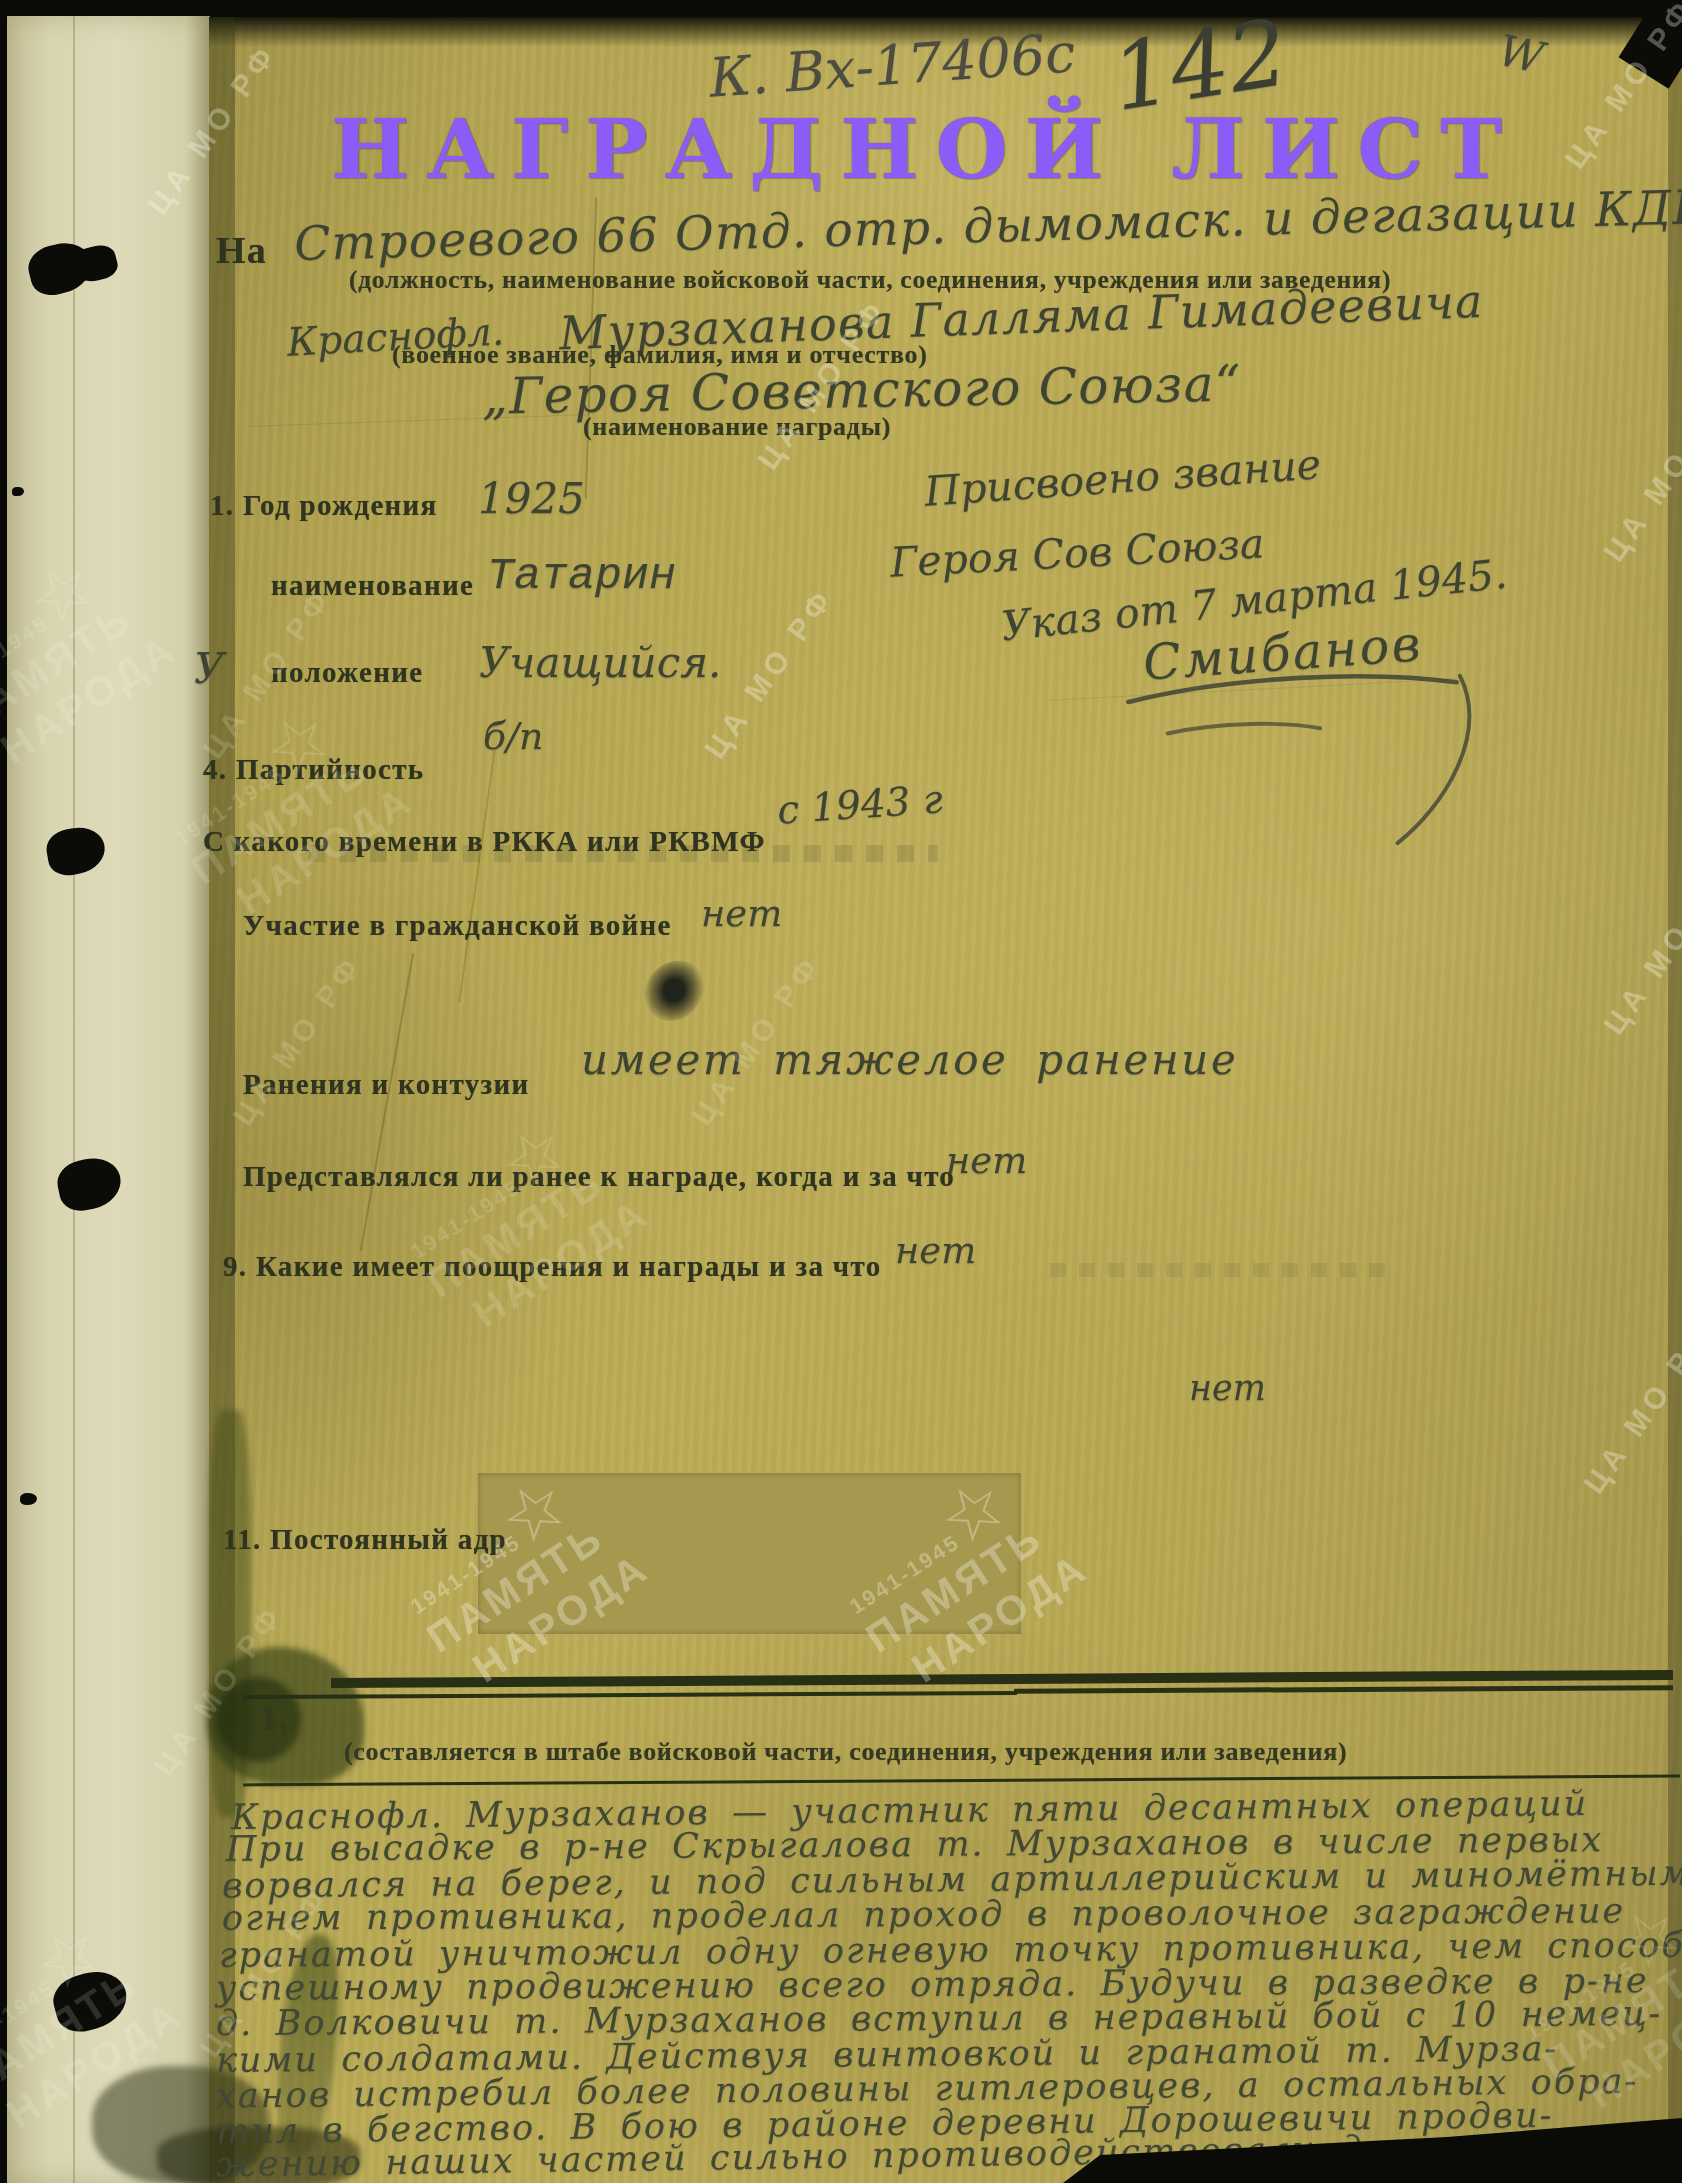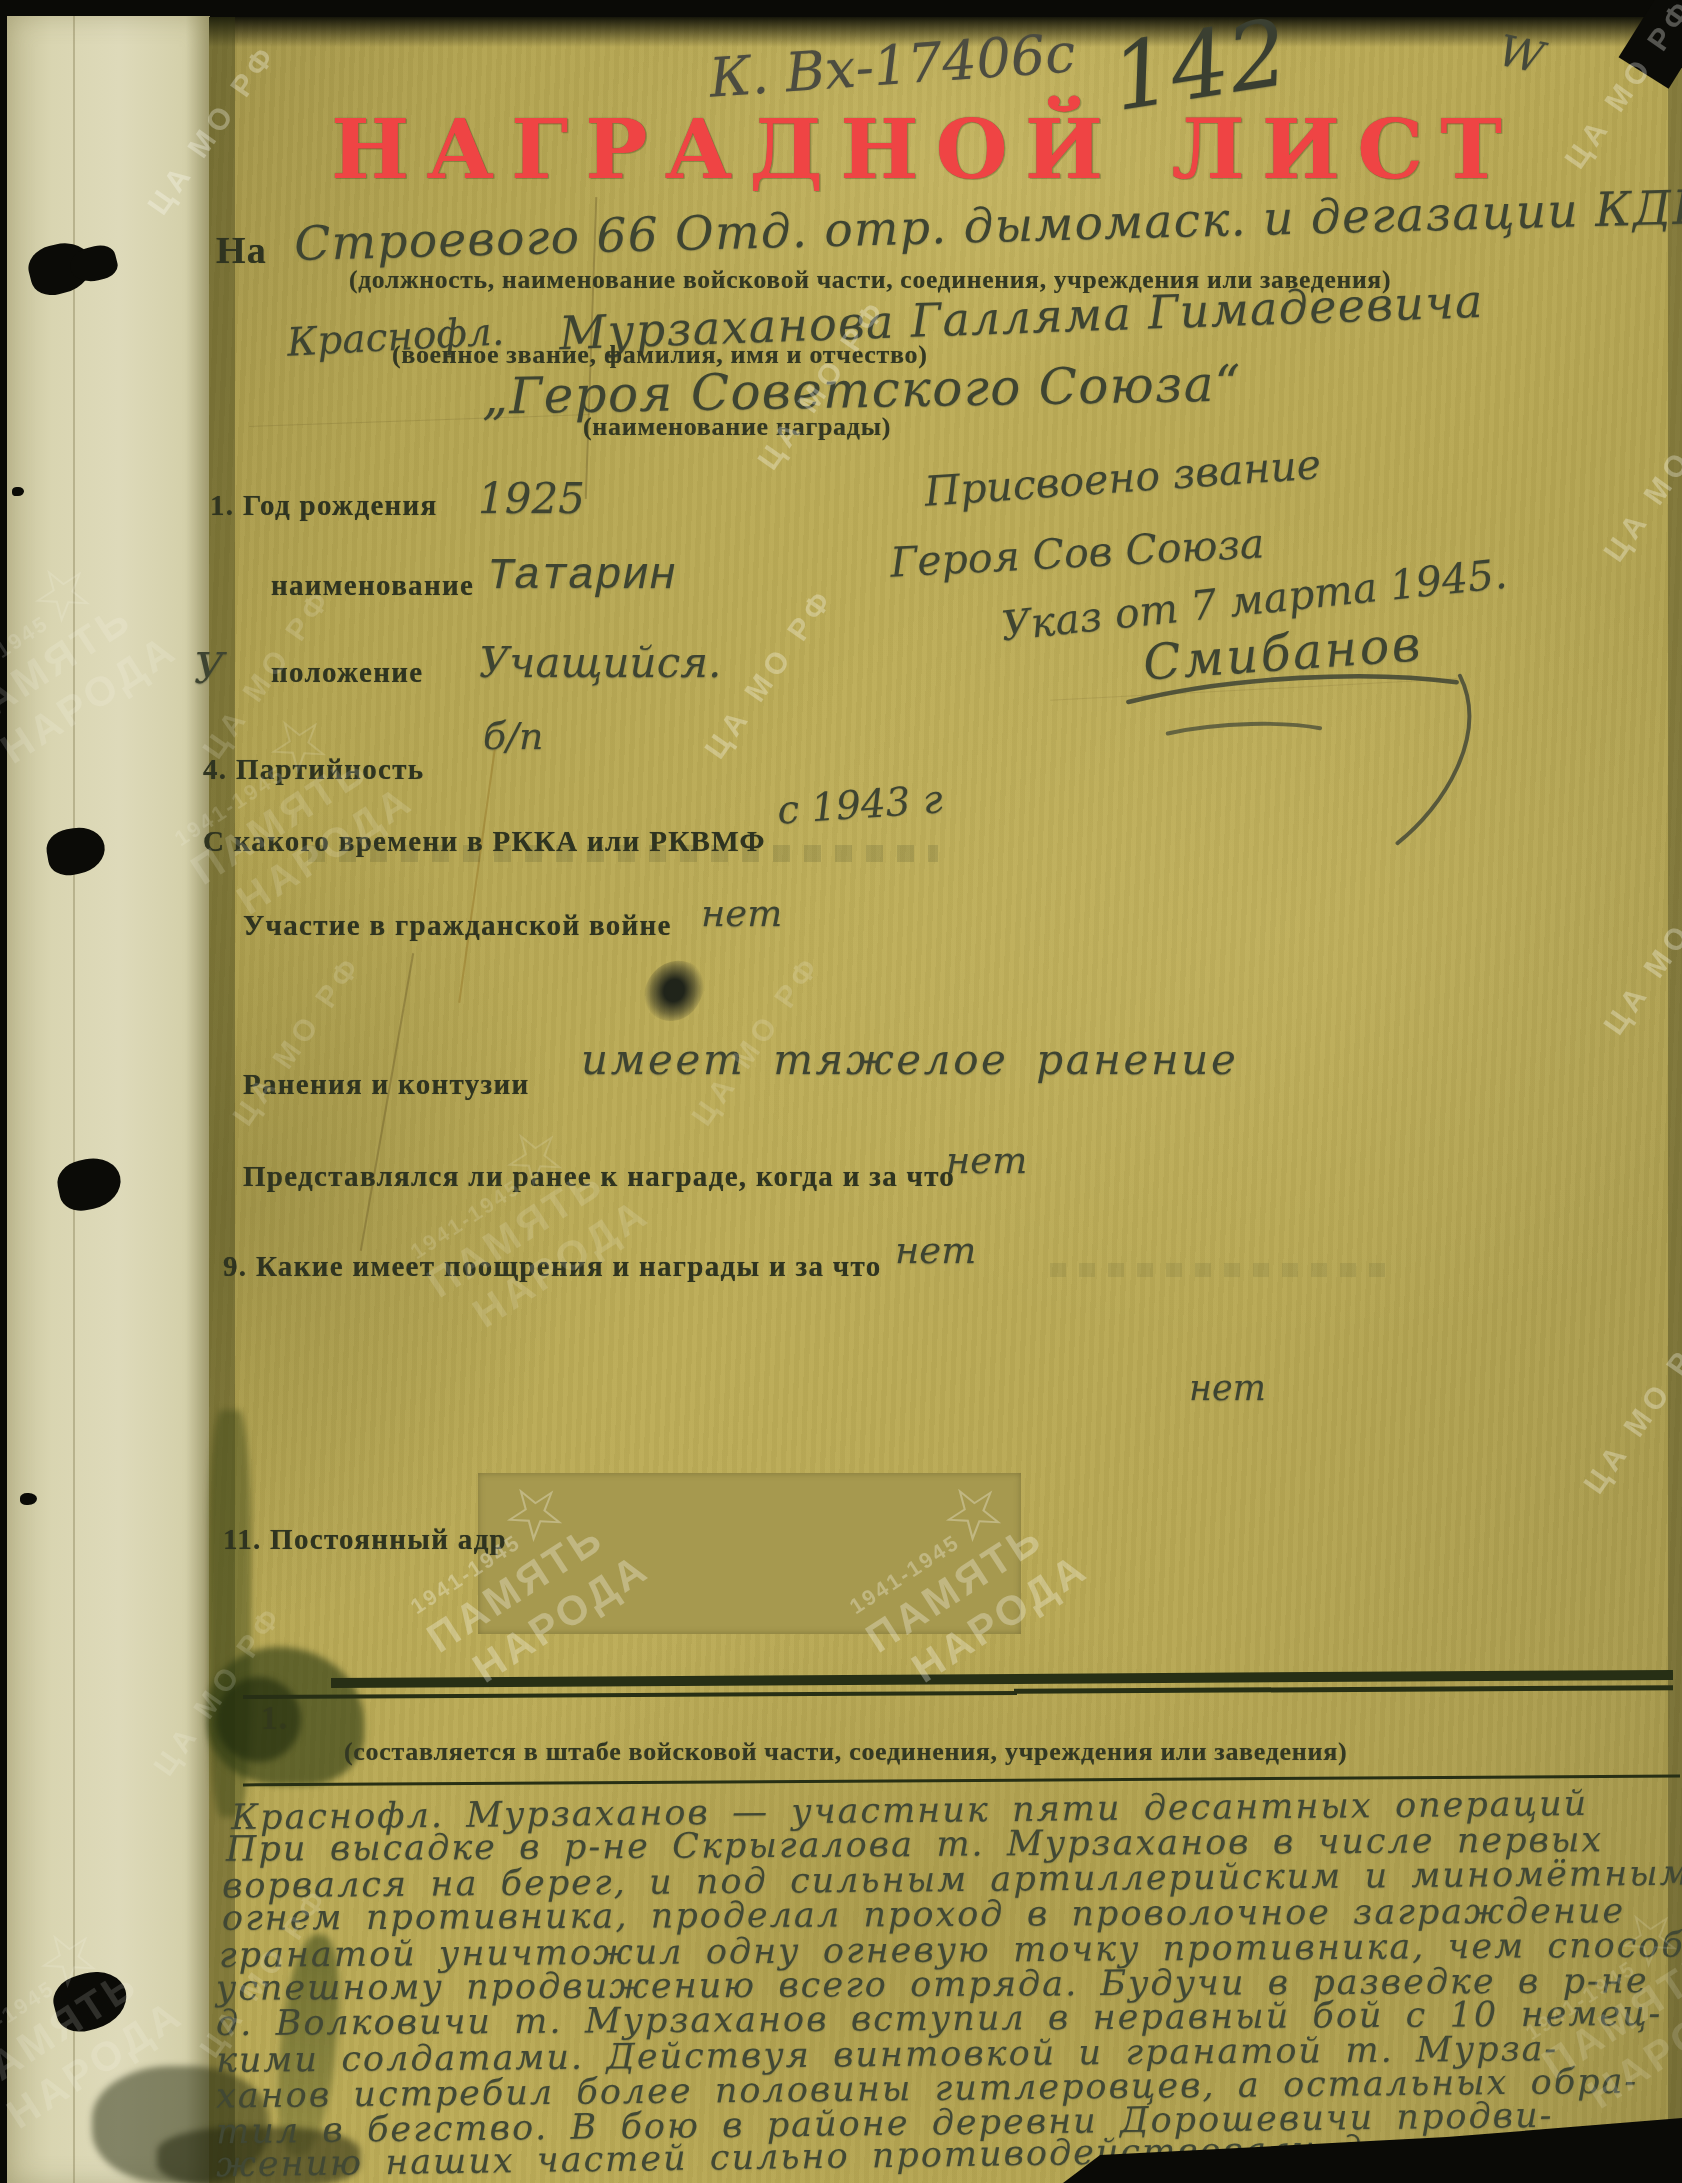--- a/index.html
+++ b/index.html
@@ -37,21 +37,21 @@
   .blot{position:absolute;border-radius:60% 40% 55% 45%;
         background:radial-gradient(#20241a 25%, rgba(32,36,26,.45) 55%, transparent 75%);}
   
   .lbl{position:absolute;font-weight:700;color:#2f3420;letter-spacing:1.3px;white-space:nowrap;
        text-shadow:0 0 0.7px rgba(47,52,32,.65);}
   .cap{position:absolute;font-weight:700;color:#333823;letter-spacing:0.7px;white-space:nowrap;
        text-shadow:0 0 0.7px rgba(47,52,32,.5);}
   .hw{position:absolute;font-family:"DejaVu Serif",serif;font-style:italic;color:#3e4431;
       white-space:nowrap;text-shadow:0 0.7px 1.3px rgba(62,68,49,.38);}
   .title{position:absolute;left:331px;top:100px;width:1050px;font-family:"DejaVu Serif",serif;
-         font-weight:700;font-size:83px;letter-spacing:17px;word-spacing:5.2px;color:#ef4444;white-space:nowrap;
+         font-weight:700;font-size:83px;letter-spacing:17px;word-spacing:5.2px;color:#8b5cf6;white-space:nowrap;
          text-shadow:0 0 1.3px rgba(28,58,24,.55), 1.3px 1.3px 0 rgba(30,55,20,.22);}
   .rule{position:absolute;background:#272f15;}
   .redact{position:absolute;left:478px;top:1473px;width:543px;height:161px;background:#a6994f;
           box-shadow:inset 0 0 6.6px rgba(92,86,40,.55);}
   
   .wm-ca{position:absolute;font-family:"Liberation Sans","DejaVu Sans",sans-serif;font-weight:700;
          font-size:30px;letter-spacing:5.9px;color:rgba(255,255,250,.30);white-space:nowrap;
          transform:rotate(-55deg);}
   .wm-ca.faint{color:rgba(255,255,250,.16);}
   .wm-pn{position:absolute;transform:rotate(-33deg);color:rgba(255,255,250,.30);

